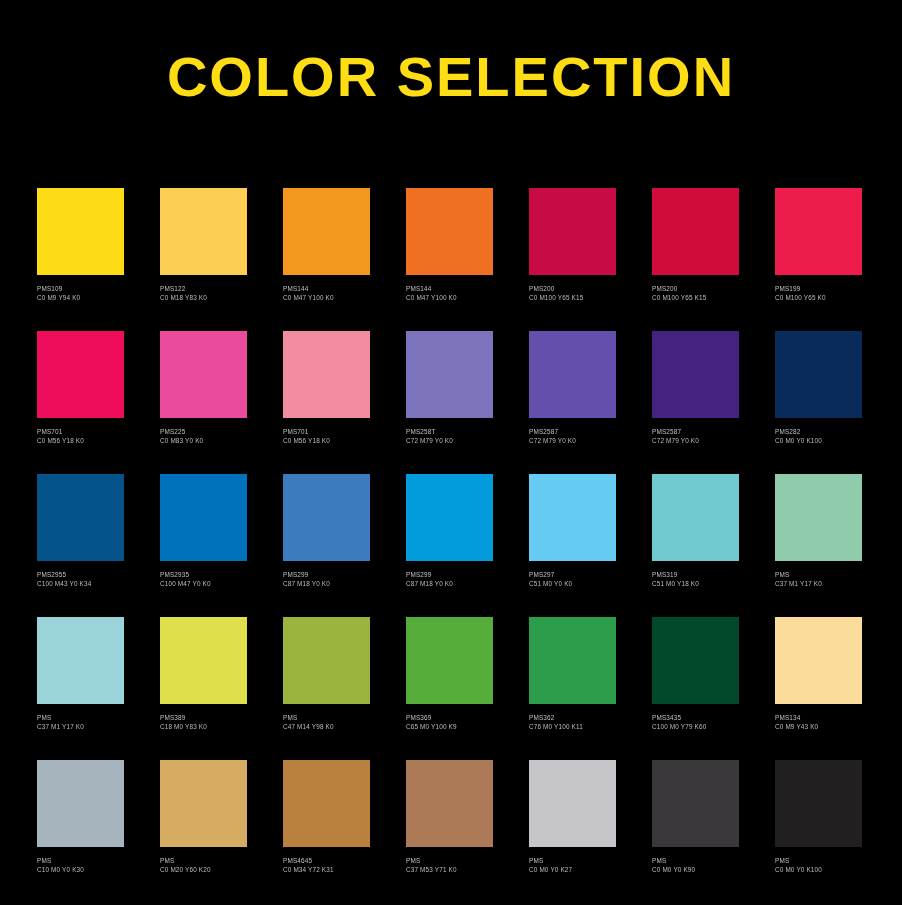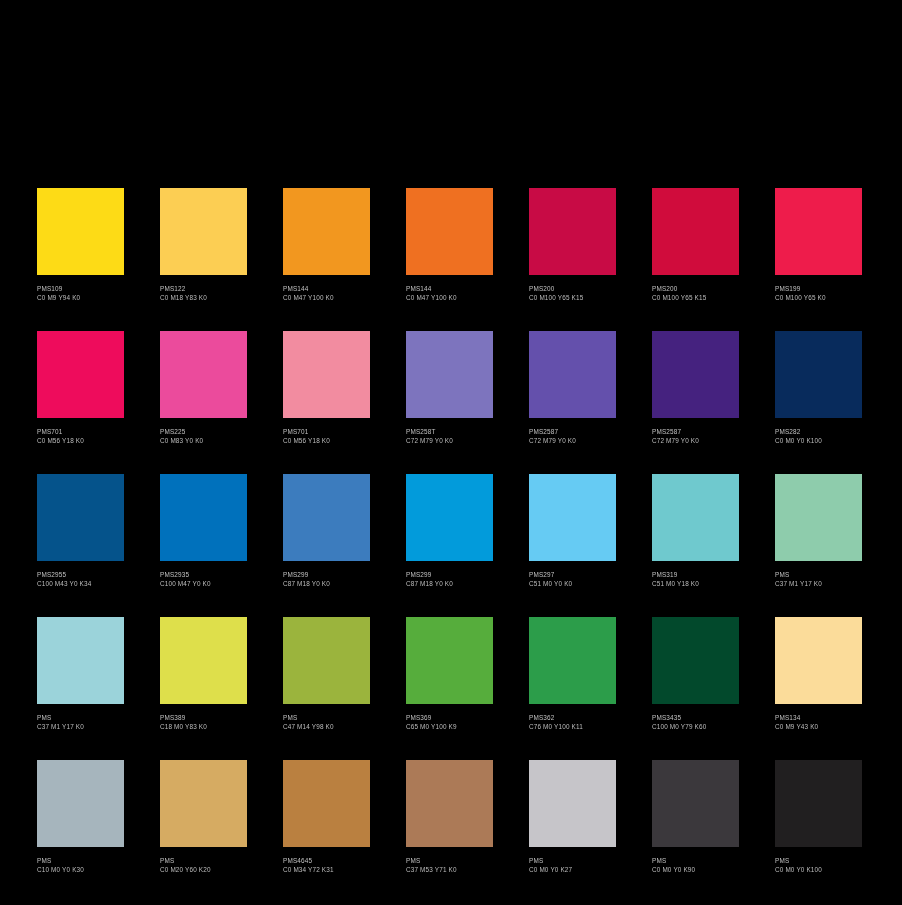--- a/index.html
+++ b/index.html
@@ -74,20 +74,21 @@
   .meta .cmyk {
     display: block;
     color: #bdbdbd;
   }
 </style>
 </head>
 <body>
 
 <div id="page">
 
+  <div id="title">COLOR SELECTION</div>
 
   <div id="grid">
       <div class="cell">
         <div class="swatch" style="background-color: rgb(253, 219, 22);"></div>
         <div class="meta">
           <span class="pms">PMS109</span>
           <span class="cmyk">C0 M9 Y94 K0</span>
         </div>
       </div>
       <div class="cell">

